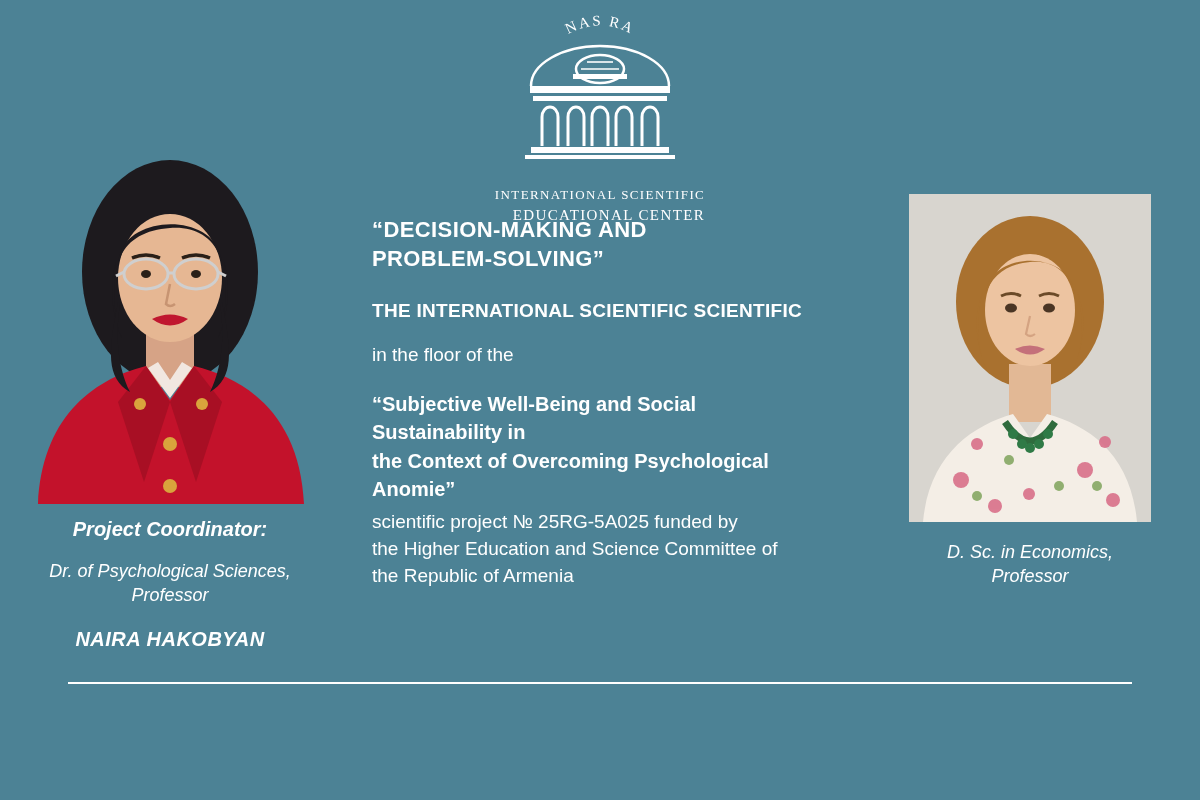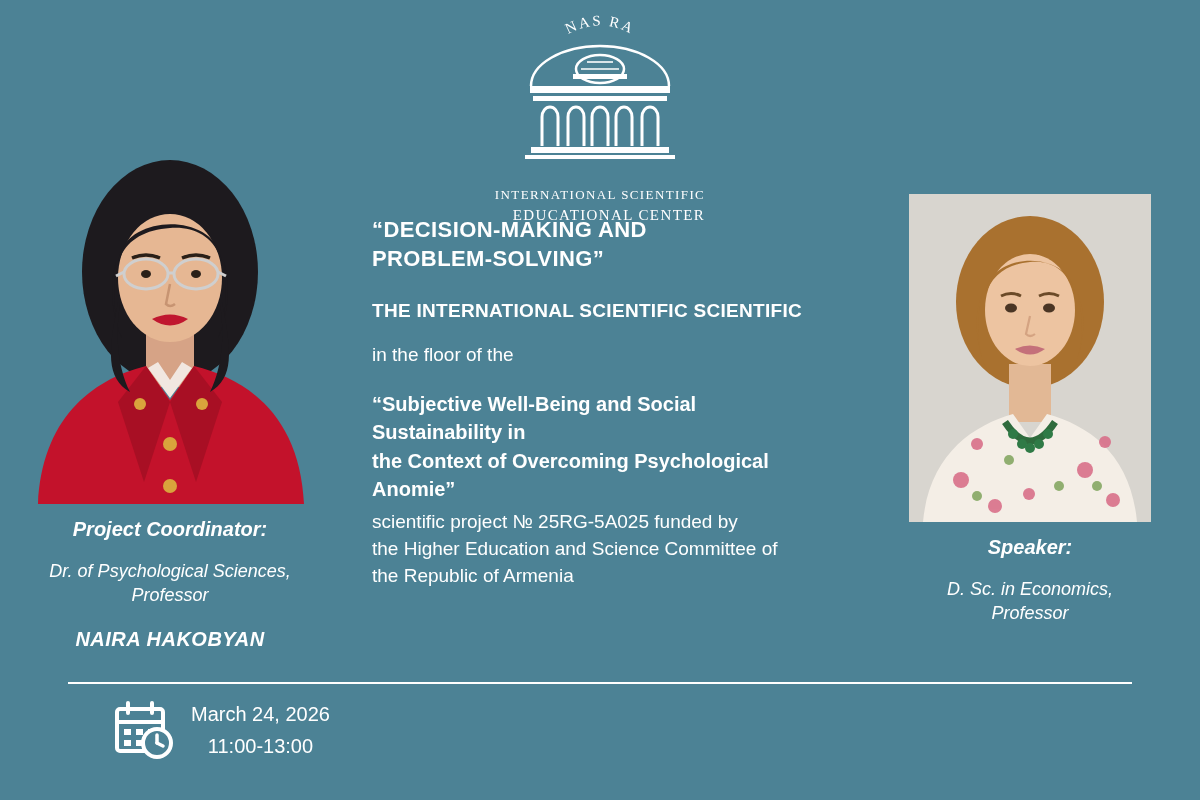--- a/index.html
+++ b/index.html
@@ -282,21 +282,20 @@
       <ellipse cx="102" cy="114" rx="6" ry="4.5" fill="#4a3524"></ellipse>
       <ellipse cx="140" cy="114" rx="6" ry="4.5" fill="#4a3524"></ellipse>
       <path d="M 92 102 Q 102 97 112 102" stroke="#6b4a28" stroke-width="3" fill="none"></path>
       <path d="M 130 102 Q 140 97 150 102" stroke="#6b4a28" stroke-width="3" fill="none"></path>
 
       <path d="M 121 122 L 117 140 Q 121 144 126 140" stroke="#d4a382" stroke-width="2.2" fill="none"></path>
 
       <path d="M 106 155 Q 121 148 136 155 Q 121 166 106 155 Z" fill="#c4707a"></path>
     </svg>
   </div>
-  <p class="role">Speaker:</p>
   <p class="degree" style="white-space:pre-line;">D. Sc. in Economics,
 Professor</p>
 </div>
 
 <div class="center-col">
   <h1 class="title-main" style="white-space:pre-line;">“DECISION-MAKING AND
 PROBLEM-SOLVING”</h1>
   <h2 class="conf-line">THE INTERNATIONAL SCIENTIFIC SCIENTIFIC</h2>
   <p class="frames-line">in the floor of the</p>
   <p class="project-title" style="white-space:pre-line;">“Subjective Well-Being and Social
@@ -304,31 +303,13 @@
 the Context of Overcoming Psychological
 Anomie”</p>
   <p class="project-sub" style="white-space:pre-line;">scientific project № 25RG-5A025 funded by
 the Higher Education and Science Committee of
 the Republic of Armenia</p>
 </div>
 
 <div class="divider"></div>
 
 <div class="footer">
-  <div class="foot-date">
-    <svg class="cal-icon" width="62" height="62" viewBox="0 0 62 62">
-      <rect x="4" y="10" width="46" height="42" rx="3" fill="none" stroke="#ffffff" stroke-width="4"></rect>
-      <line x1="4" y1="23" x2="50" y2="23" stroke="#ffffff" stroke-width="4"></line>
-      <line x1="15" y1="4" x2="15" y2="14" stroke="#ffffff" stroke-width="4" stroke-linecap="round"></line>
-      <line x1="39" y1="4" x2="39" y2="14" stroke="#ffffff" stroke-width="4" stroke-linecap="round"></line>
-      <rect x="11" y="30" width="7" height="6" fill="#ffffff"></rect>
-      <rect x="23" y="30" width="7" height="6" fill="#ffffff"></rect>
-      <rect x="35" y="30" width="7" height="6" fill="#ffffff"></rect>
-      <rect x="11" y="41" width="7" height="6" fill="#ffffff"></rect>
-      <rect x="23" y="41" width="7" height="6" fill="#ffffff"></rect>
-      <circle cx="44" cy="44" r="14" fill="#4c8295" stroke="#ffffff" stroke-width="4"></circle>
-      <line x1="44" y1="36" x2="44" y2="44" stroke="#ffffff" stroke-width="3.5" stroke-linecap="round"></line>
-      <line x1="44" y1="44" x2="50" y2="47" stroke="#ffffff" stroke-width="3.5" stroke-linecap="round"></line>
-    </svg>
-    <div class="date-text">March 24, 2026
-11:00-13:00</div>
-  </div>
 </div>
 
 </body></html>

